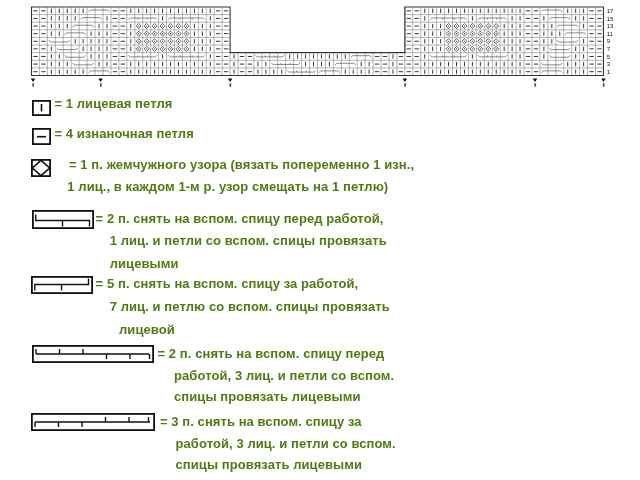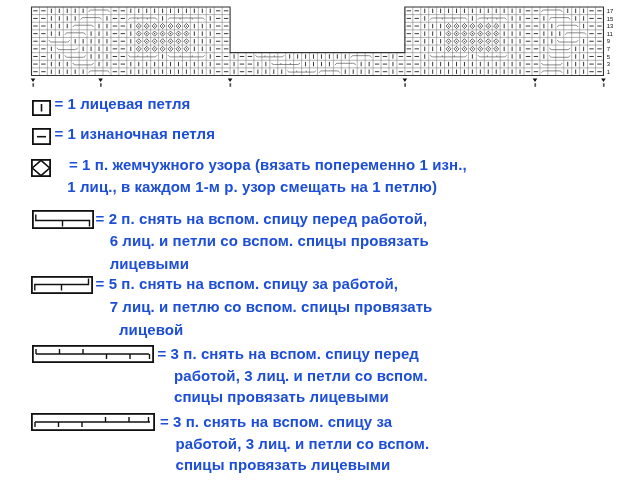--- a/index.html
+++ b/index.html
@@ -1,16 +1,16 @@
 <!DOCTYPE html>
 <html><head><meta charset="utf-8">
 <style>
 html,body{margin:0;padding:0;background:#fff;width:640px;height:480px;overflow:hidden}
 body{position:relative;font-family:"Liberation Sans", sans-serif;}
-.t{position:absolute;white-space:nowrap;font-weight:bold;font-size:15px;line-height:15px;color:#1d4ed8;letter-spacing:0.08px}
+.t{position:absolute;white-space:nowrap;font-weight:bold;font-size:13px;line-height:15px;color:#4d7c0f;letter-spacing:0.08px}
 </style></head><body>
 
 <div style="position:absolute;left:0;top:0">
 <svg width="640" height="96" viewBox="0 0 640 96">
 
 <g>
 <line x1="39.44" y1="7.00" x2="39.44" y2="75.50" stroke="#777" stroke-width="0.55"></line>
 <line x1="47.39" y1="7.00" x2="47.39" y2="75.50" stroke="#777" stroke-width="0.55"></line>
 <line x1="55.33" y1="7.00" x2="55.33" y2="75.50" stroke="#777" stroke-width="0.55"></line>
 <line x1="63.28" y1="7.00" x2="63.28" y2="75.50" stroke="#777" stroke-width="0.55"></line>
@@ -703,39 +703,39 @@
     <line x1="4" y1="9" x2="4" y2="14" stroke="#111" stroke-width="1.4"></line>
     <line x1="27.5" y1="9" x2="27.5" y2="14" stroke="#111" stroke-width="1.4"></line>
     <line x1="51" y1="9" x2="51" y2="14" stroke="#111" stroke-width="1.4"></line>
     <line x1="74.5" y1="9" x2="74.5" y2="4" stroke="#111" stroke-width="1.4"></line>
     <line x1="98" y1="9" x2="98" y2="4" stroke="#111" stroke-width="1.4"></line>
     <line x1="117.5" y1="9" x2="117.5" y2="4" stroke="#111" stroke-width="1.4"></line>
   </svg>
 
 <div class="t" style="left:54.4px;top:95.8px">= 1 лицевая петля</div>
 
-<div class="t" style="left:54.4px;top:125.5px">= 1 изнаночная петля</div>
+<div class="t" style="left:54.4px;top:125.5px">= 4 изнаночная петля</div>
 
 <div class="t" style="left:69px;top:156.9px">= 1 п. жемчужного узора (вязать попеременно 1 изн.,</div>
 
 <div class="t" style="left:67.3px;top:178.9px">1 лиц., в каждом 1-м р. узор смещать на 1 петлю)</div>
 
 <div class="t" style="left:95.6px;top:210.9px">= 2 п. снять на вспом. спицу перед работой,</div>
 
-<div class="t" style="left:109.7px;top:233.4px">6 лиц. и петли со вспом. спицы провязать</div>
+<div class="t" style="left:109.7px;top:233.4px">1 лиц. и петли со вспом. спицы провязать</div>
 
 <div class="t" style="left:109.7px;top:255.9px">лицевыми</div>
 
 <div class="t" style="left:95.6px;top:275.6px">= 5 п. снять на вспом. спицу за работой,</div>
 
 <div class="t" style="left:109.7px;top:299.2px">7 лиц. и петлю со вспом. спицы провязать</div>
 
 <div class="t" style="left:119px;top:321.7px">лицевой</div>
 
-<div class="t" style="left:157.5px;top:345.8px">= 3 п. снять на вспом. спицу перед</div>
+<div class="t" style="left:157.5px;top:345.8px">= 2 п. снять на вспом. спицу перед</div>
 
 <div class="t" style="left:174px;top:367.5px">работой, 3 лиц. и петли со вспом.</div>
 
 <div class="t" style="left:174px;top:389.2px">спицы провязать лицевыми</div>
 
 <div class="t" style="left:159.9px;top:414.4px">= 3 п. снять на вспом. спицу за</div>
 
 <div class="t" style="left:175.5px;top:435.9px">работой, 3 лиц. и петли со вспом.</div>
 
 <div class="t" style="left:175.5px;top:457.4px">спицы провязать лицевыми</div>

